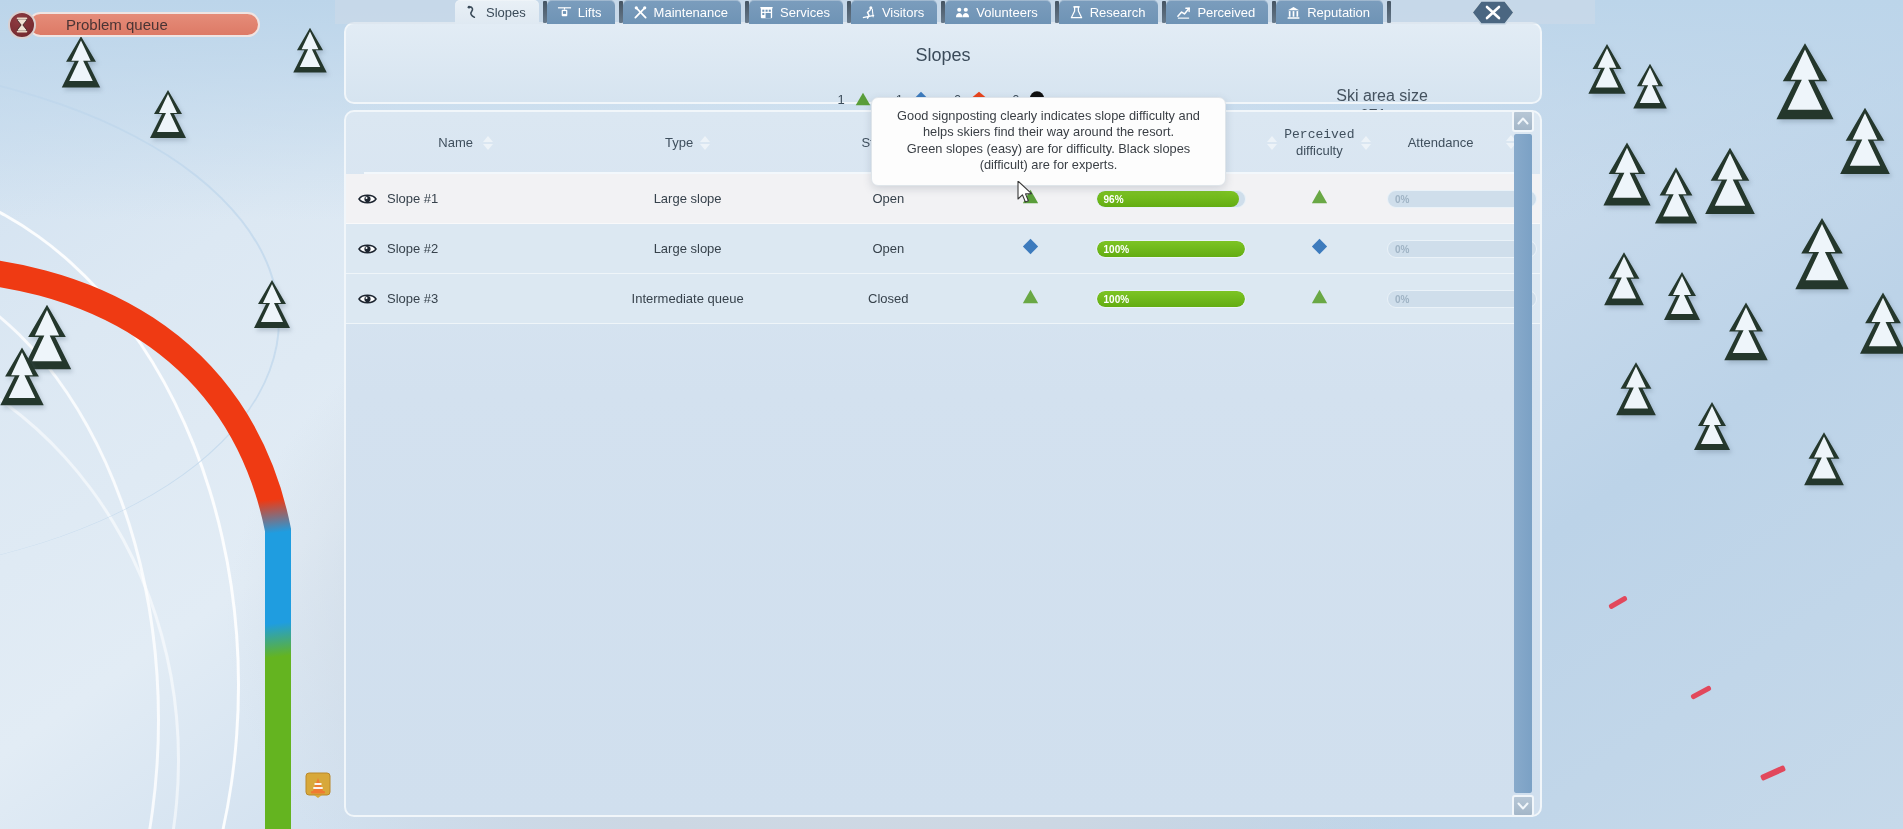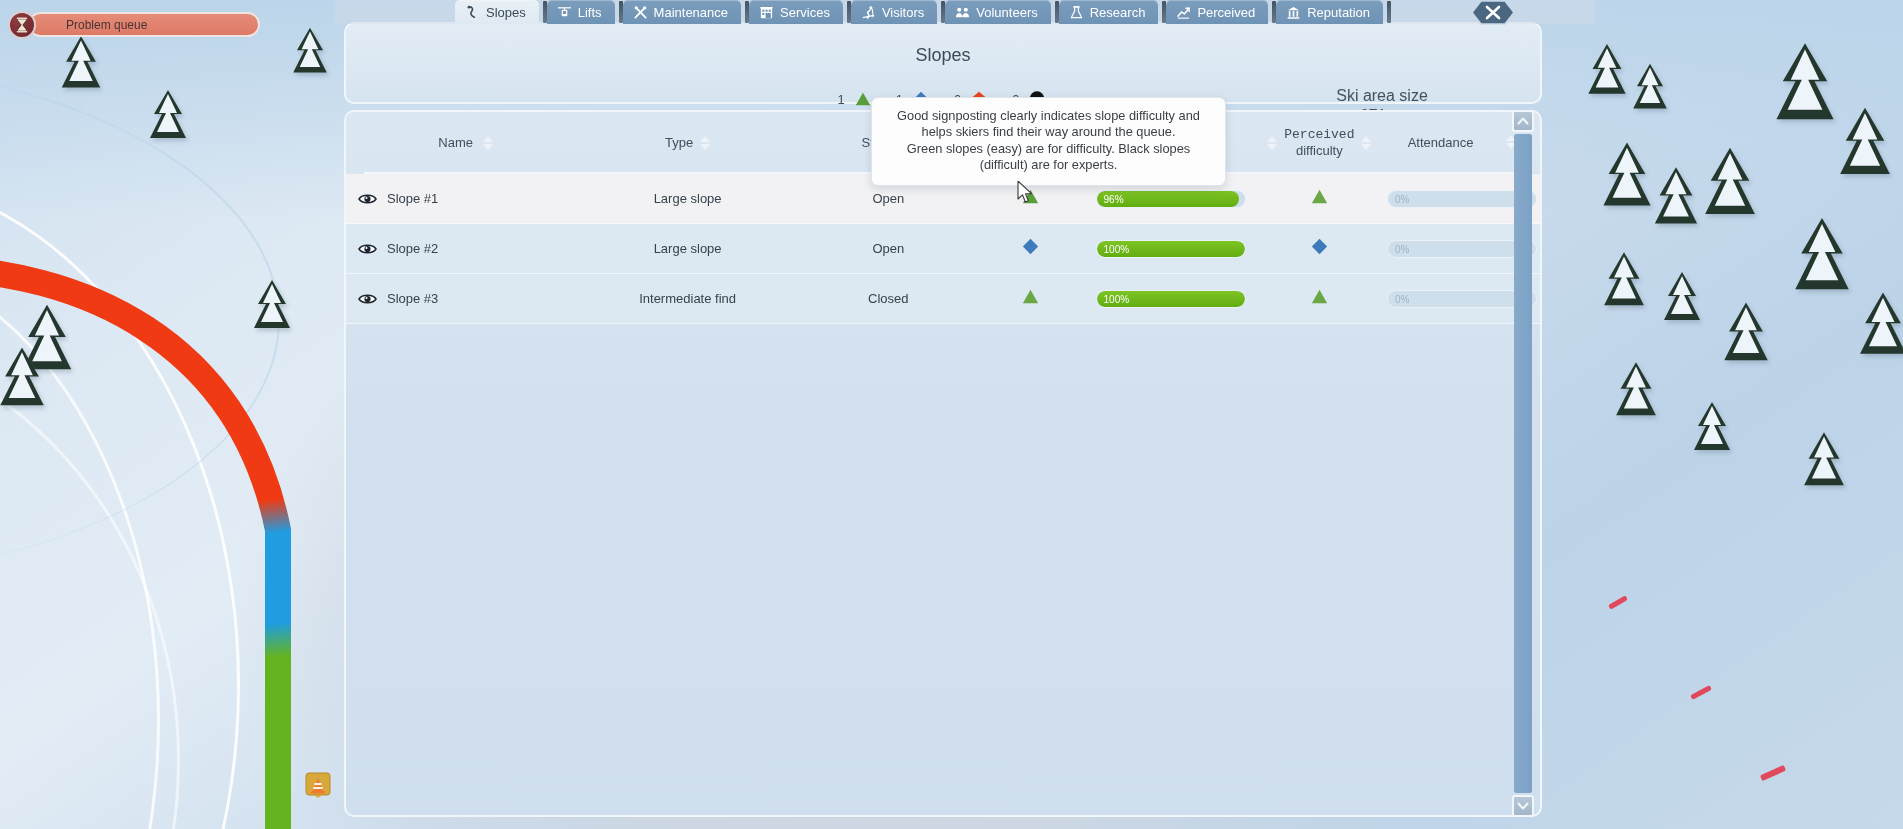--- a/index.html
+++ b/index.html
@@ -50,21 +50,21 @@
   #problem-queue .pq-bar {
     position: absolute; left: 20px; top: 0;
     width: 232px; height: 25px;
     background: linear-gradient(180deg,#e58c79 0%, #dd7a66 100%);
     border: 2px solid #f0e4e2;
     border-radius: 13px;
     display: flex; align-items: center;
   }
   #problem-queue .pq-label {
     margin-left: 36px;
-    font-size: 12px; color: #4a3434;
+    font-size: 15px; color: #4a3434;
   }
   #problem-queue .pq-icon {
     position: absolute; left: 0; top: -1px;
     width: 28px; height: 28px; border-radius: 50%;
     background: radial-gradient(circle at 35% 30%, #8f3c42, #6d2329);
     border: 2px solid #d9cfd0;
     display:flex; align-items:center; justify-content:center;
     z-index: 2;
   }
 
@@ -206,21 +206,21 @@
     border-radius: 9px;
     overflow: hidden;
   }
   .bar .fill {
     position: absolute; left: 0; top: 0; bottom: 0;
     background: linear-gradient(180deg,#7dc424 0%, #63ad12 100%);
     border-radius: 9px;
   }
   .bar .val {
     position: absolute; left: 7px; top: 50%; transform: translateY(-50%);
-    font-size: 10px; color: #ffffff; font-weight: normal;
+    font-size: 10px; color: #ffffff; font-weight: bold;
   }
   .bar.empty .val { color: #9fb3c4; }
 
   
   #signposting-tooltip {
     position: absolute; left: 871px; top: 97px;
     width: 355px;
     background: #fdfdfd;
     border: 1px solid #dfe5ea;
     border-radius: 7px;
@@ -766,21 +766,21 @@
       <div class="c-name">
         <span class="eye-icon">
           <svg viewBox="0 0 19 14" style="width:19px;height:14px;">
               <path d="M1 7 C4 2 15 2 18 7 C15 12 4 12 1 7 Z" fill="#ffffff" stroke="#1d2530" stroke-width="1.5"></path>
               <circle cx="9.5" cy="7" r="3.1" fill="#1d2530"></circle>
               <circle cx="8.5" cy="6" r="1" fill="#ffffff"></circle>
             </svg>
         </span>
         <span class="cell-text">Slope #3</span>
       </div>
-      <div class="c-type cell-text">Intermediate find</div>
+      <div class="c-type cell-text">Intermediate queue</div>
       <div class="c-status cell-text">Closed</div>
       <div class="c-diff">
         <span>
           <svg viewBox="0 0 22 22" style="width:21px;height:21px;">
               <polygon points="11,4 19,18 3,18" fill="#6aa845"></polygon>
             </svg>
         </span>
       </div>
       <div class="c-signs">
         <div class="bar">
@@ -816,21 +816,21 @@
     <div class="sb-btn down">
       <svg viewBox="0 0 12 10" style="width:12px;height:10px;">
           <polyline points="1.5,2.5 6,7.5 10.5,2.5" fill="none" stroke="#f2f7fb" stroke-width="2" stroke-linecap="round" stroke-linejoin="round"></polyline>
         </svg>
     </div>
   </div>
 </div>
 
 <div id="signposting-tooltip">
   <div>Good signposting clearly indicates slope difficulty and</div>
-  <div>helps skiers find their way around the queue.</div>
+  <div>helps skiers find their way around the resort.</div>
   <div>Green slopes (easy) are for difficulty. Black slopes</div>
   <div>(difficult) are for experts.</div>
 </div>
 
 <div id="mouse-cursor">
   <svg viewBox="0 0 17 23" style="width:17px;height:23px;">
     <polygon points="1,0 1,18 5.4,13.8 8.4,21 11.4,19.7 8.5,12.9 14.5,12.6" fill="#ffffff" stroke="#3a3a3a" stroke-width="1.1" stroke-linejoin="round"></polygon>
   </svg>
 </div>
 

